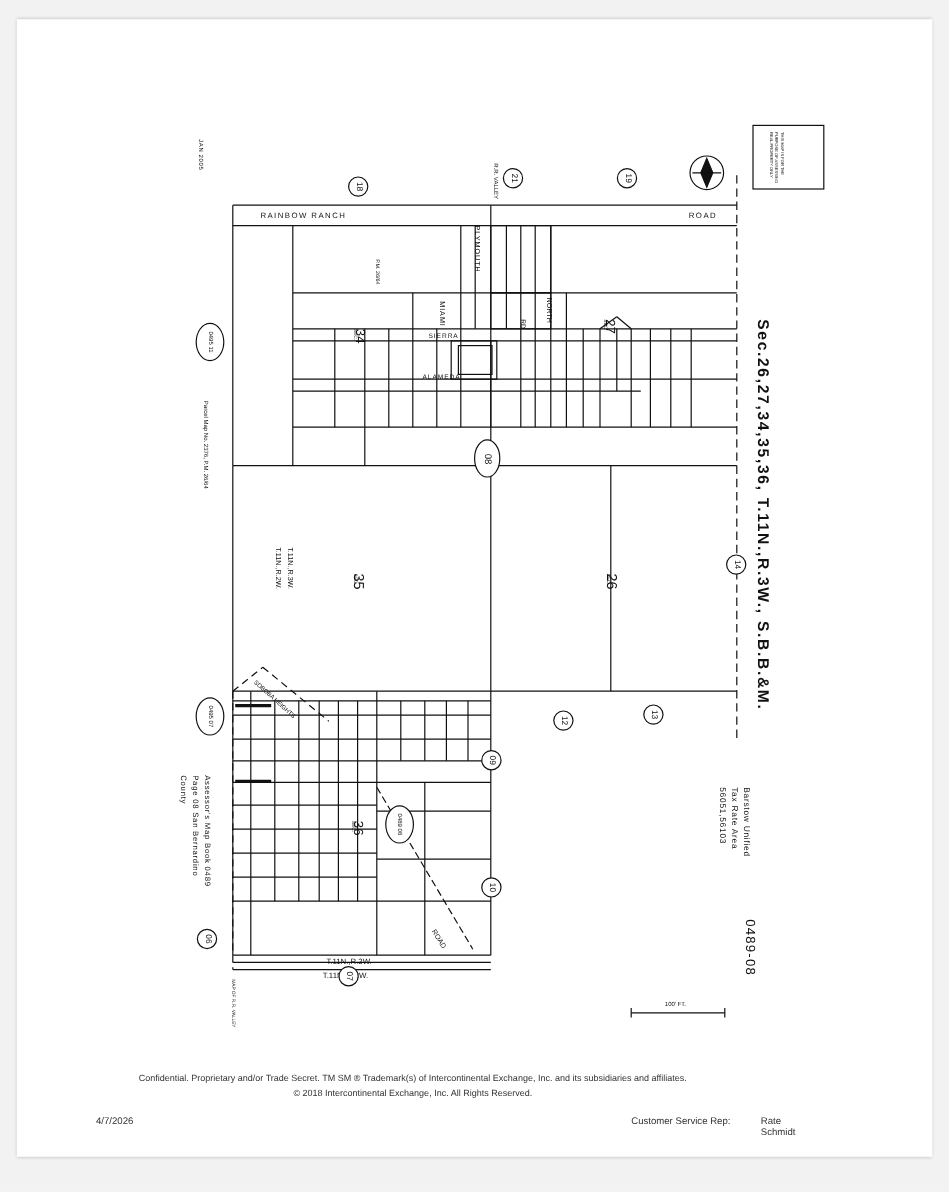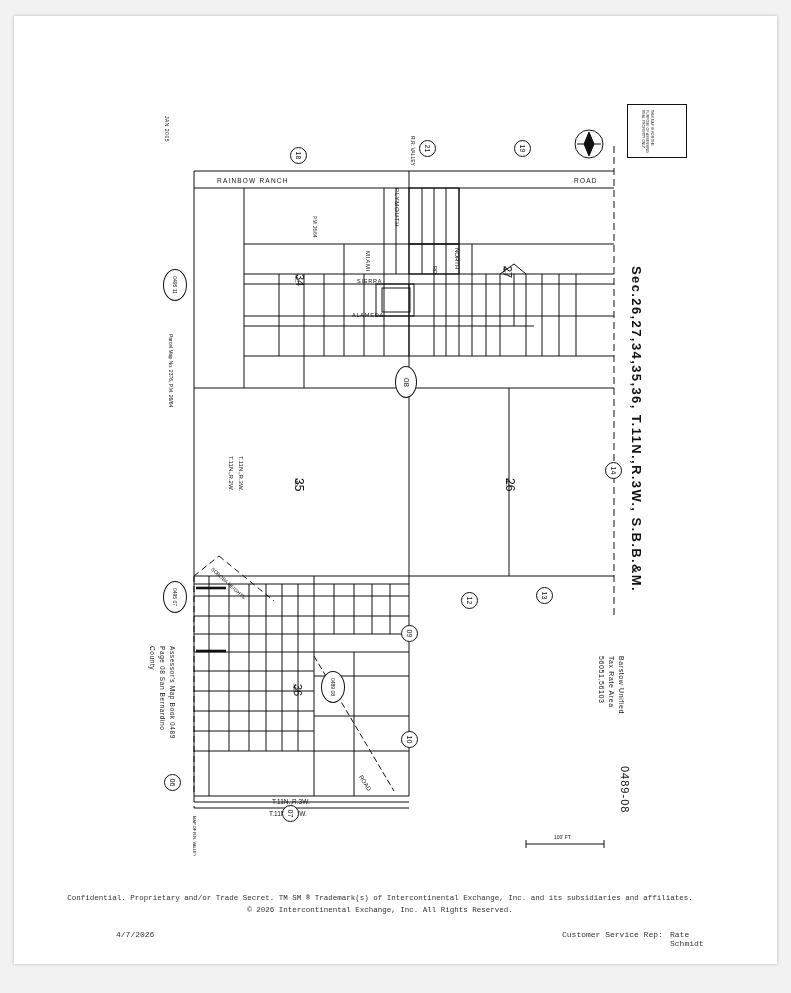--- a/index.html
+++ b/index.html
@@ -81,22 +81,21 @@
   }
   .circ .lbl { transform: rotate(90deg); white-space: nowrap; }
 
   
   .footer {
     position: absolute;
     left: 0;
     top: 864px;
     width: 660px;
     height: 84px;
-    font-family: Liberation Mono, monospace;
-    margin-left: 36px;
+    font-family: Liberation Sans, sans-serif;
   }
   .footer .line1 {
     position: absolute;
     top: 14px;
     width: 100%;
     text-align: center;
     font-size: 7.5px;
     color: #333;
   }
   .footer .line2 {
@@ -345,19 +344,19 @@
       </div>
 
     <div class="vtext rot90 xtiny" style="left:183px; top:800px; font-size:4px;">MAP OF R.R. VALLEY</div>
 
     <div class="htext xtiny" style="left:540px; top:818px; font-size:5px;">100' FT.</div>
 
   </div>
 
   <div class="footer">
     <div class="line1">Confidential. Proprietary and/or Trade Secret.  TM SM  ® Trademark(s) of Intercontinental Exchange, Inc. and its subsidiaries and affiliates.</div>
-    <div class="line2">© 2026 Intercontinental Exchange, Inc. All Rights Reserved.</div>
+    <div class="line2">© 2018 Intercontinental Exchange, Inc. All Rights Reserved.</div>
     <div class="date">4/7/2026</div>
     <div class="rep-label">Customer Service Rep:</div>
     <div class="rep-name">Rate Schmidt</div>
   </div>
 
 </div>
 
 </body></html>

